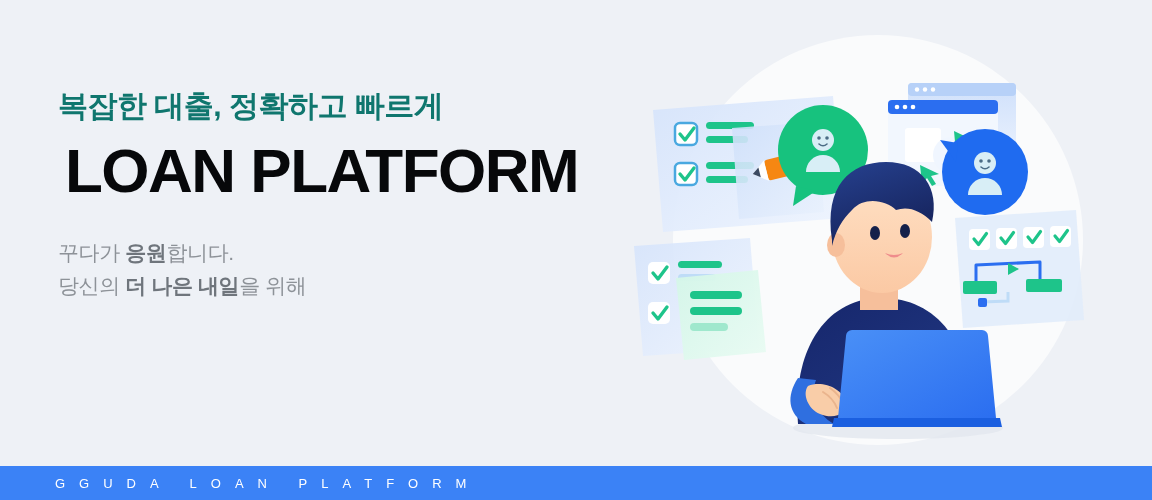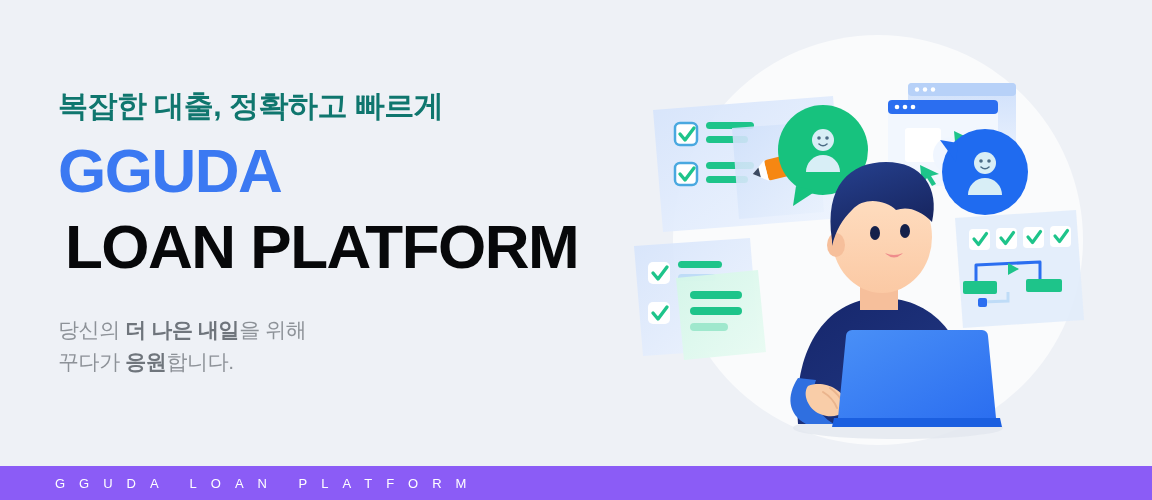--- a/index.html
+++ b/index.html
@@ -58,46 +58,45 @@
     left:620px;top:0;
     width:532px;height:466px;
   }
   .illus svg{display:block;width:532px;height:466px;}
 
   
   .strip{
     position:absolute;
     left:0;bottom:0;
     width:1152px;height:34px;
-    background:#8b5cf6;
+    background:#3b82f6;
     display:flex;
     align-items:center;
   }
   .strip-text{
     color:#ffffff;
     font-size:13px;
     font-weight:normal;
     letter-spacing:14px;
     padding-left:55px;
     white-space:nowrap;
   }
 </style>
 </head>
 <body>
 
 <div class="banner-root">
 
   <div class="copy">
     <p class="eyebrow">복잡한 대출, 정확하고 빠르게</p>
-    <p class="brand-line accent">GGUDA</p>
     <p class="brand-line dark">LOAN PLATFORM</p>
 
     <div class="sub">
+      <div><span>꾸다가 </span><b>응원</b><span>합니다.</span></div>
       <div><span>당신의 </span><b>더 나은 내일</b><span>을 위해</span></div>
-      <div><span>꾸다가 </span><b>응원</b><span>합니다.</span></div>
     </div>
   </div>
 
   <div class="illus">
     <svg viewBox="0 0 532 466" xmlns="http://www.w3.org/2000/svg">
       <defs>
         <linearGradient id="gCard" x1="0" y1="0" x2="1" y2="1">
           <stop offset="0" stop-color="#d6e4fb"></stop>
             <stop offset="1" stop-color="#eef4fe"></stop>
         </linearGradient>

